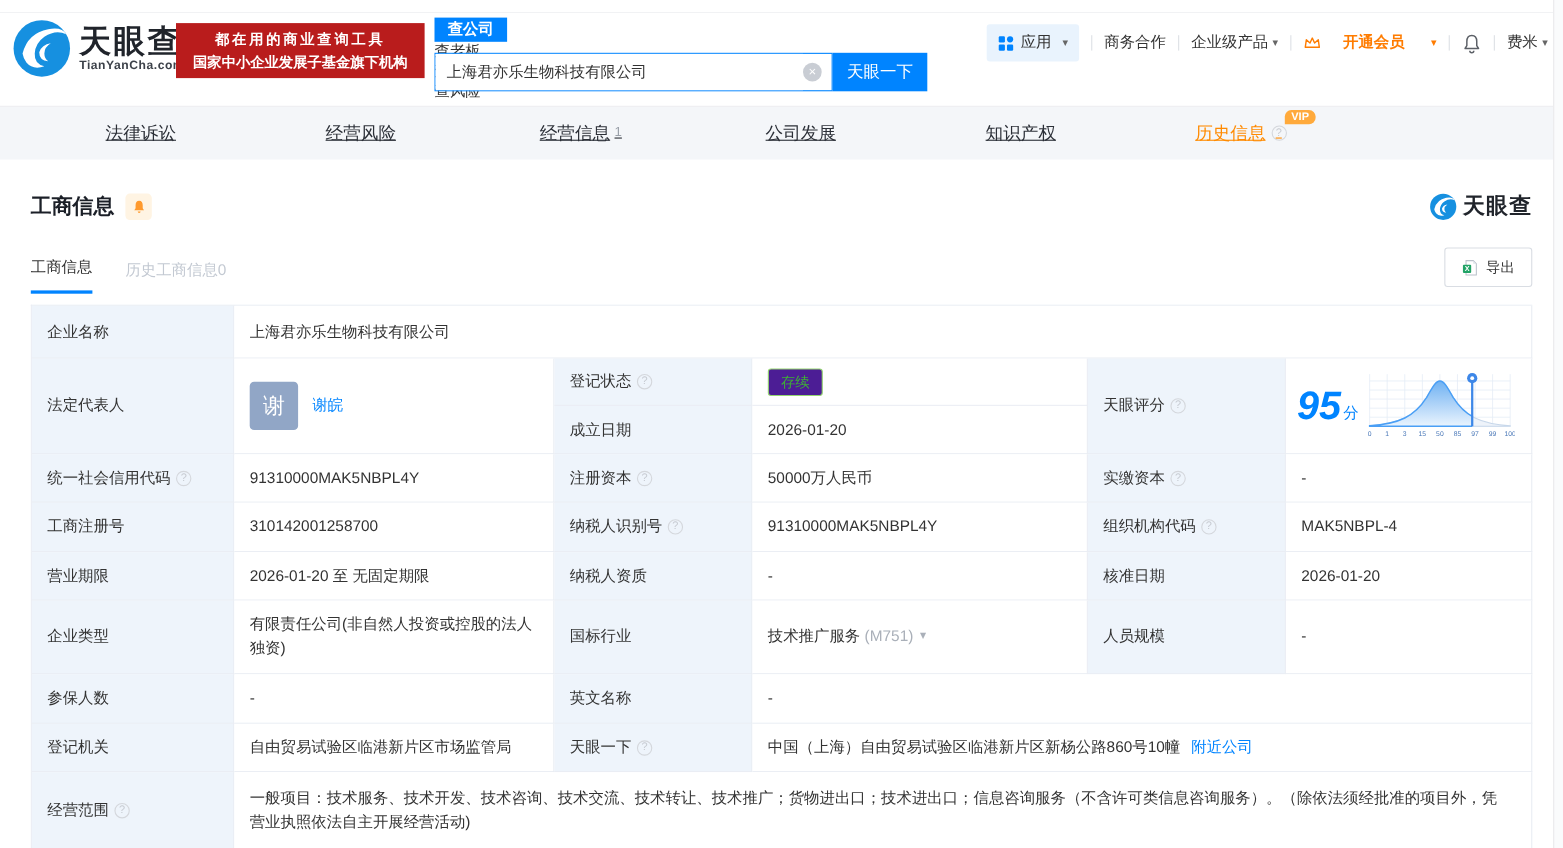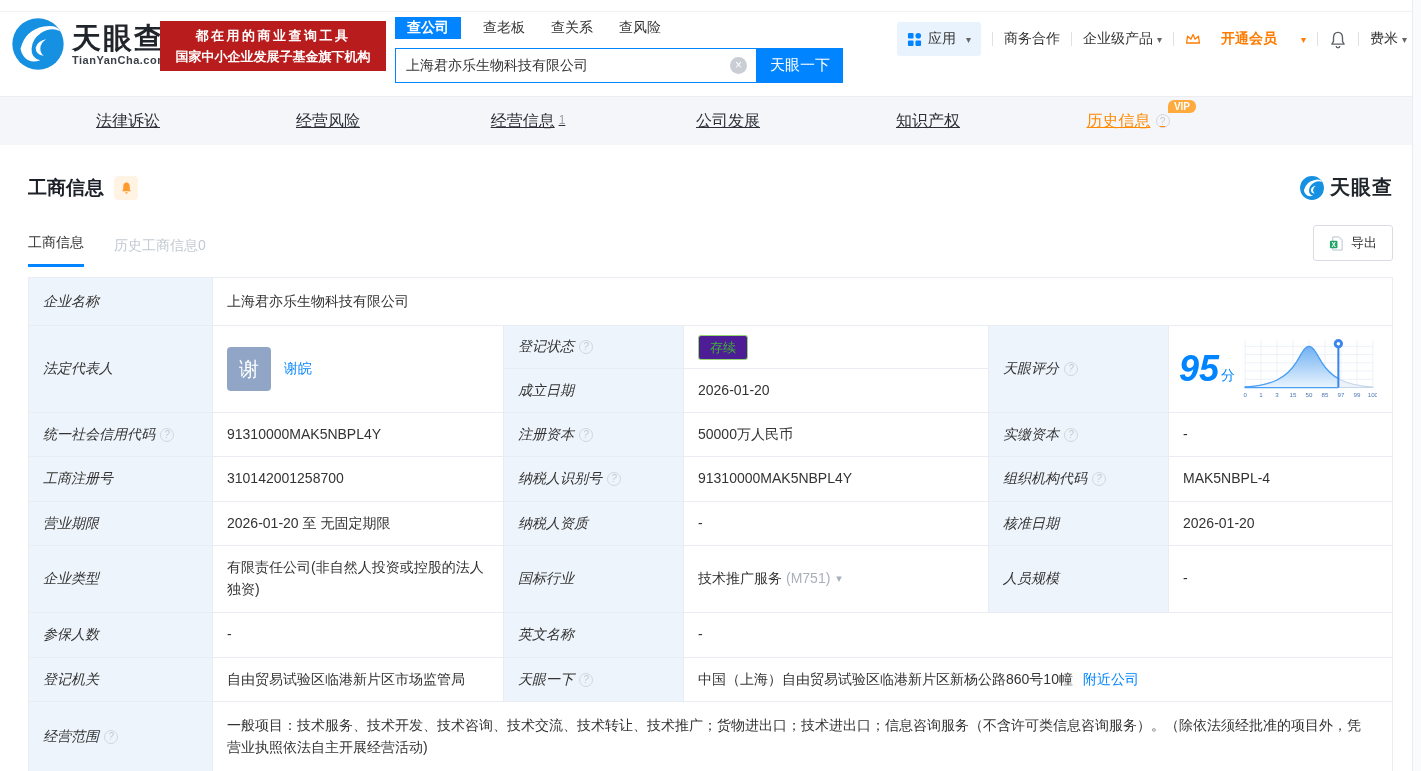--- a/index.html
+++ b/index.html
@@ -11,21 +11,21 @@
   .header { position:relative; height:84px; background:#fff; }
   .logo { position:absolute; left:10px; top:4px; display:flex; align-items:center; }
   .logo-text { margin-left:6px; }
   .logo-title { font-size:29px; font-weight:bold; color:#20242b; letter-spacing:2px; line-height:32px; }
   .logo-domain { font-size:11px; font-weight:bold; color:#3c4149; letter-spacing:.5px; }
   .promo { position:absolute; left:160px; top:9px; width:226px; height:50px; background:#b91c1c; color:#fff; font-size:13px; font-weight:bold; text-align:center; padding-top:4px; line-height:21px; }
   .promo .l1 { letter-spacing:2.5px; }
   .promo .l2 { letter-spacing:0; }
 
   .search { position:absolute; left:395px; top:4px; }
-  .search-tabs { display:flex; align-items:center; height:24px; font-size:14px; }
+  .search-tabs { display:flex; align-items:flex-start; height:24px; font-size:14px;flex-direction:column; }
   .search-tab { margin-right:26px; color:#333; cursor:pointer; }
   .search-tab.active { background:#0084ff; color:#fff; padding:2px 12px; margin-right:22px; font-weight:bold; }
   .search-bar { display:flex; margin-top:8px; }
   .search-box { width:362px; height:35px; border:1px solid #0084ff; display:flex; align-items:center; }
   .search-input { flex:1; border:none; outline:none; font-size:14px; color:#333; padding:0 10px; height:100%; font-family:inherit; }
   .clear-btn { width:17px; height:17px; border-radius:50%; background:#c9cdd4; color:#fff; font-size:12px; line-height:16px; text-align:center; margin-right:9px; cursor:pointer; flex:none; }
   .search-btn { width:86px; height:35px; background:#0084ff; color:#fff; font-size:15px; border:none; cursor:pointer; font-family:inherit; }
 
   .topnav { position:absolute; right:14px; top:9px; height:36px; display:flex; align-items:center; font-size:14px; color:#333; }
   .nav-sep { width:1px; height:14px; background:#dde0e5; margin:0 11px; }
@@ -59,21 +59,21 @@
   .subtab.active { color:#333; border-bottom:3px solid #0084ff; }
   .subtab + .subtab { margin-left:30px; }
   .export-btn { margin-left:auto; display:flex; align-items:center; gap:7px; border:1px solid #d9dde3; background:#fff; border-radius:3px; padding:8px 15px; font-size:13px; color:#333; cursor:pointer; font-family:inherit; margin-bottom:6px; }
 
   
   .biz-table { margin:10px 28px 0 28px; display:grid;
     grid-template-columns:184px 291px 180px 305px 180px 1fr;
     grid-template-rows:48px 43px 44px 44px 45px 44px 67px 45px 44px 71px;
     border-top:1px solid #e9edf3; border-left:1px solid #e9edf3; font-size:14px; }
   .cell { border-right:1px solid #e9edf3; border-bottom:1px solid #e9edf3; display:flex; align-items:center; padding:0 14px; background:#fff; line-height:1.55; }
-  .cell.lb { background:#eef4fb; color:#333;font-style:italic; }
+  .cell.lb { background:#eef4fb; color:#333; }
   .link { color:#0084ff; cursor:pointer; }
   .avatar { width:44px; height:44px; border-radius:4px; background:#91a6c6; color:#fff; font-size:20px; display:flex; align-items:center; justify-content:center; flex:none; cursor:pointer; }
   .status-badge { display:inline-block; border:1px solid #94d56f; background:#4c1d95; color:#3eb135; font-size:13px; padding:2px 11px; border-radius:3px; line-height:19px; }
   .score-val { font-size:36px; font-weight:bold; font-style:italic; color:#0084ff; line-height:1; }
   .score-unit { font-size:14px; color:#0084ff; margin:14px 0 0 2px; }
   .muted { color:#aab0b9; }
   .ind-caret { color:#aab0b9; font-size:11px; margin-left:6px; }
 
   .scrolltrack { position:fixed; right:0; top:0; width:9px; height:771px; background:#fafbfc; border-left:1px solid #ececee; }
 </style>

